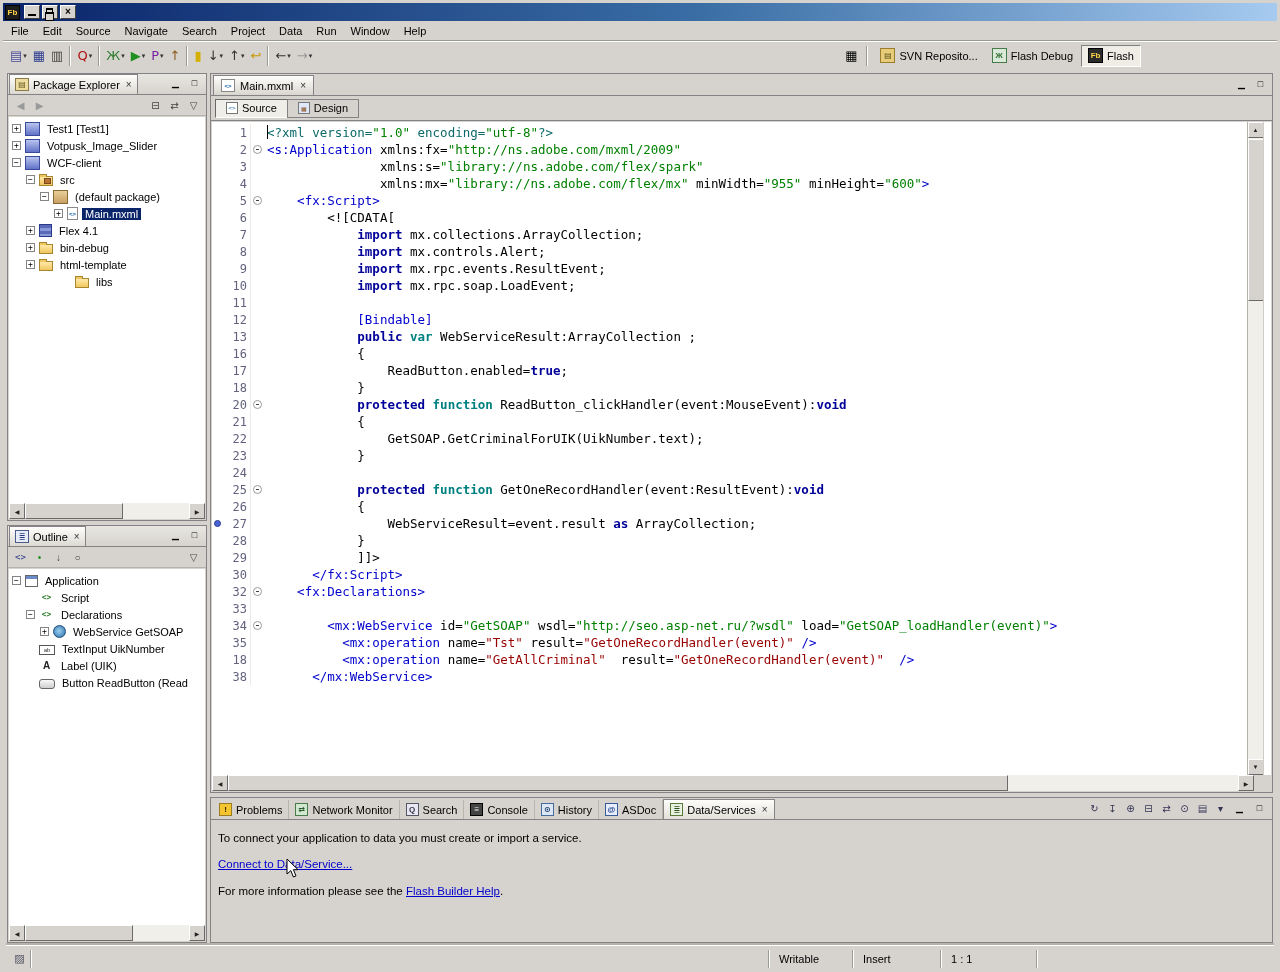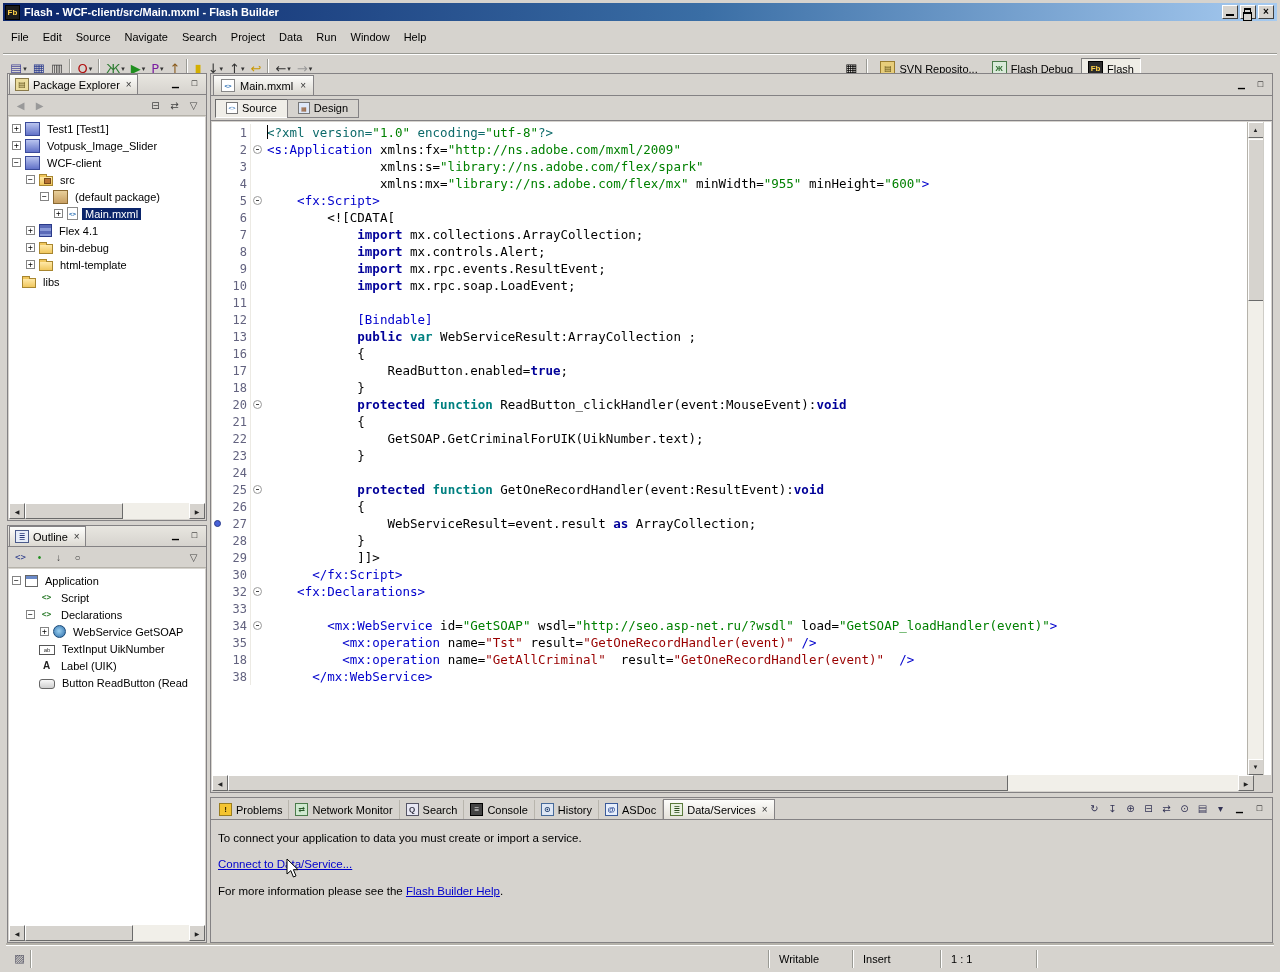--- a/index.html
+++ b/index.html
@@ -11,21 +11,21 @@
   .appicon{width:15px;height:15px;background:#1d1d1d;border:1px solid #000;color:#ffd24a;font-size:8px;display:flex;align-items:center;justify-content:center;font-weight:bold}
   .title{flex:1;white-space:nowrap;overflow:hidden}
   .winbtns{display:flex;gap:2px;padding-right:1px}
   .wbtn{width:16px;height:14px;background:#d6d3ce;border:1px solid;border-color:#fff #404040 #404040 #fff;display:flex;align-items:center;justify-content:center;color:#000;position:relative}
   .g-min{position:absolute;left:3px;bottom:2px;width:8px;height:2px;background:#000}
   .g-rest{position:absolute;left:3px;top:2px;width:7px;height:7px;border:1px solid #000;border-top-width:2px;background:#d6d3ce}
   .g-rest::after{content:"";position:absolute;left:-2px;top:2px;width:7px;height:6px;border:1px solid #000;border-top-width:2px;background:#d6d3ce}
   .g-close{font-size:10px;font-weight:bold;line-height:1}
 
   
-  .menubar{height:32px;display:flex;align-items:center;padding-left:1px}
+  .menubar{height:19px;display:flex;align-items:center;padding-left:1px}
   .menuitem{padding:2px 7px}
   .toolbar{height:30px;display:flex;align-items:center;padding:2px 4px;border-top:1px solid #9a9a94;box-shadow:inset 0 1px 0 #fff}
   #toolbar-left{display:flex;align-items:center}
   .tbtn{height:24px;padding:0 3px;display:inline-flex;align-items:center;gap:1px}
   .tglyph{font-size:13px;line-height:1;font-family:"DejaVu Sans",sans-serif}
   .tcaret{font-size:7px;color:#333}
   .tsep{width:2px;height:20px;margin:0 3px;border-left:1px solid #9a9a94;border-right:1px solid #fff}
   .persp{margin-left:auto;margin-right:132px;display:flex;align-items:center;gap:3px}
   #persp-items{display:flex;align-items:center;gap:2px}
   .pbtn{display:inline-flex;align-items:center;gap:4px;padding:2px 6px;height:22px}
@@ -142,21 +142,20 @@
   .send{width:234px}
 
   
   #cursor{position:absolute;left:283px;top:855px;z-index:99;pointer-events:none}
 </style>
 </head>
 <body>
 
 <div class="titlebar">
   <span class="appicon">Fb</span>
-  <span class="title">Flash - WCF-client/src/Main.mxml - Flash Builder</span>
   <span class="winbtns">
     <span class="wbtn">
         <i class="g-min"></i>
       </span>
     <span class="wbtn">
         <i class="g-rest"></i>
       </span>
     <span class="wbtn">
         <span class="g-close">×</span>
       </span>
@@ -318,21 +317,21 @@
         <div class="trow" style="padding-left: 17px;">
           <span class="exp">+</span>
           <span class="ico ico-folder"></span>
           <span class="tlabel">bin-debug</span>
         </div>
         <div class="trow" style="padding-left: 17px;">
           <span class="exp">+</span>
           <span class="ico ico-folder"></span>
           <span class="tlabel">html-template</span>
         </div>
-        <div class="trow" style="">
+        <div class="trow" style="padding-left: 17px; margin-left: 36px;">
           <span class="expspacer"></span>
           <span class="ico ico-folder"></span>
           <span class="tlabel">libs</span>
         </div>
       </div>
     <div class="hscroll">
       <span class="sbtn">◀</span>
       <span class="hthumb" style="width:98px"></span>
       <span class="sbtn pushright">▶</span>
     </div>

